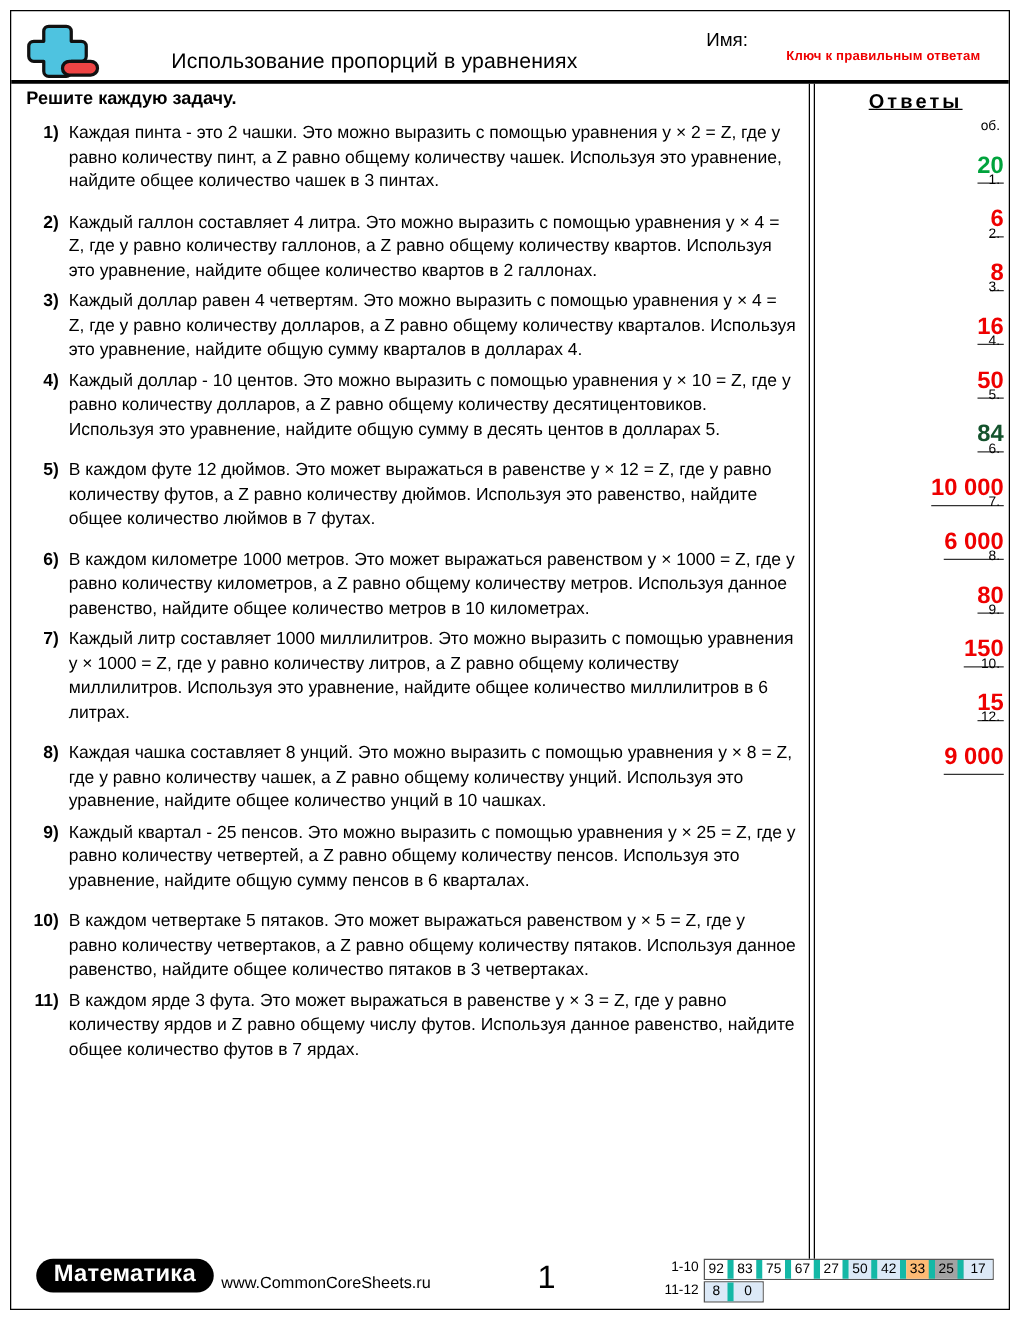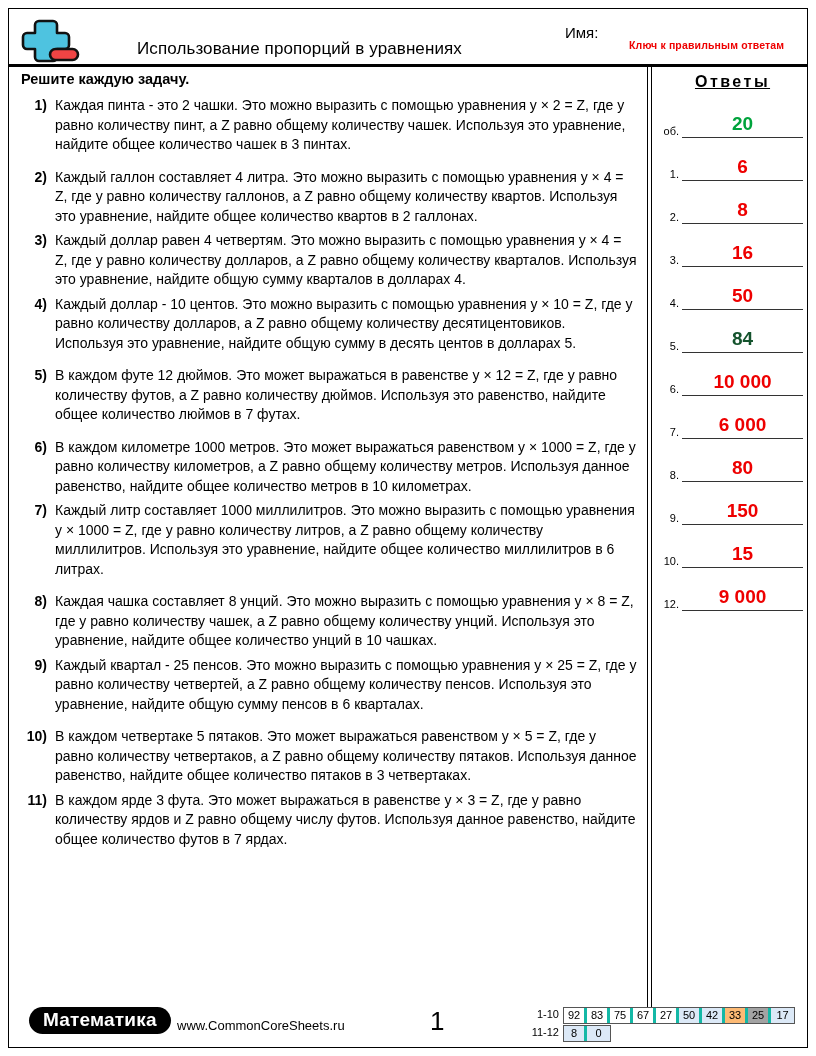--- a/index.html
+++ b/index.html
@@ -123,20 +123,21 @@
     text-decoration: underline;
     margin-top: 6px;
     margin-bottom: 4px;
     padding-left: 4px;
   }
   .ans-row {
     display: flex;
     align-items: flex-end;
     height: 43px;
     padding: 0 6px 0 4px;
+    flex-direction: column;
   }
   .ans-label {
     flex: 0 0 26px;
     font-size: 11px;
     text-align: right;
     padding-right: 3px;
     padding-bottom: 1px;
     line-height: 12px;
   }
   .ans-slot {
@@ -200,21 +201,21 @@
   .score-cells {
     display: flex;
     border: 1px solid #555;
   }
   .score-cell {
     width: 23px;
     height: 15px;
     line-height: 14px;
     text-align: center;
     font-size: 11px;
-    border-right: 3px solid #14b8a6;
+    border-right: 5px solid #14b8a6;
     background: #fff;
   }
   .score-cell:last-child { border-right: none; }
   .score-cell.hl { background: #dce9f7; }
 </style>
 </head>
 <body>
 
 <div class="page">
 

